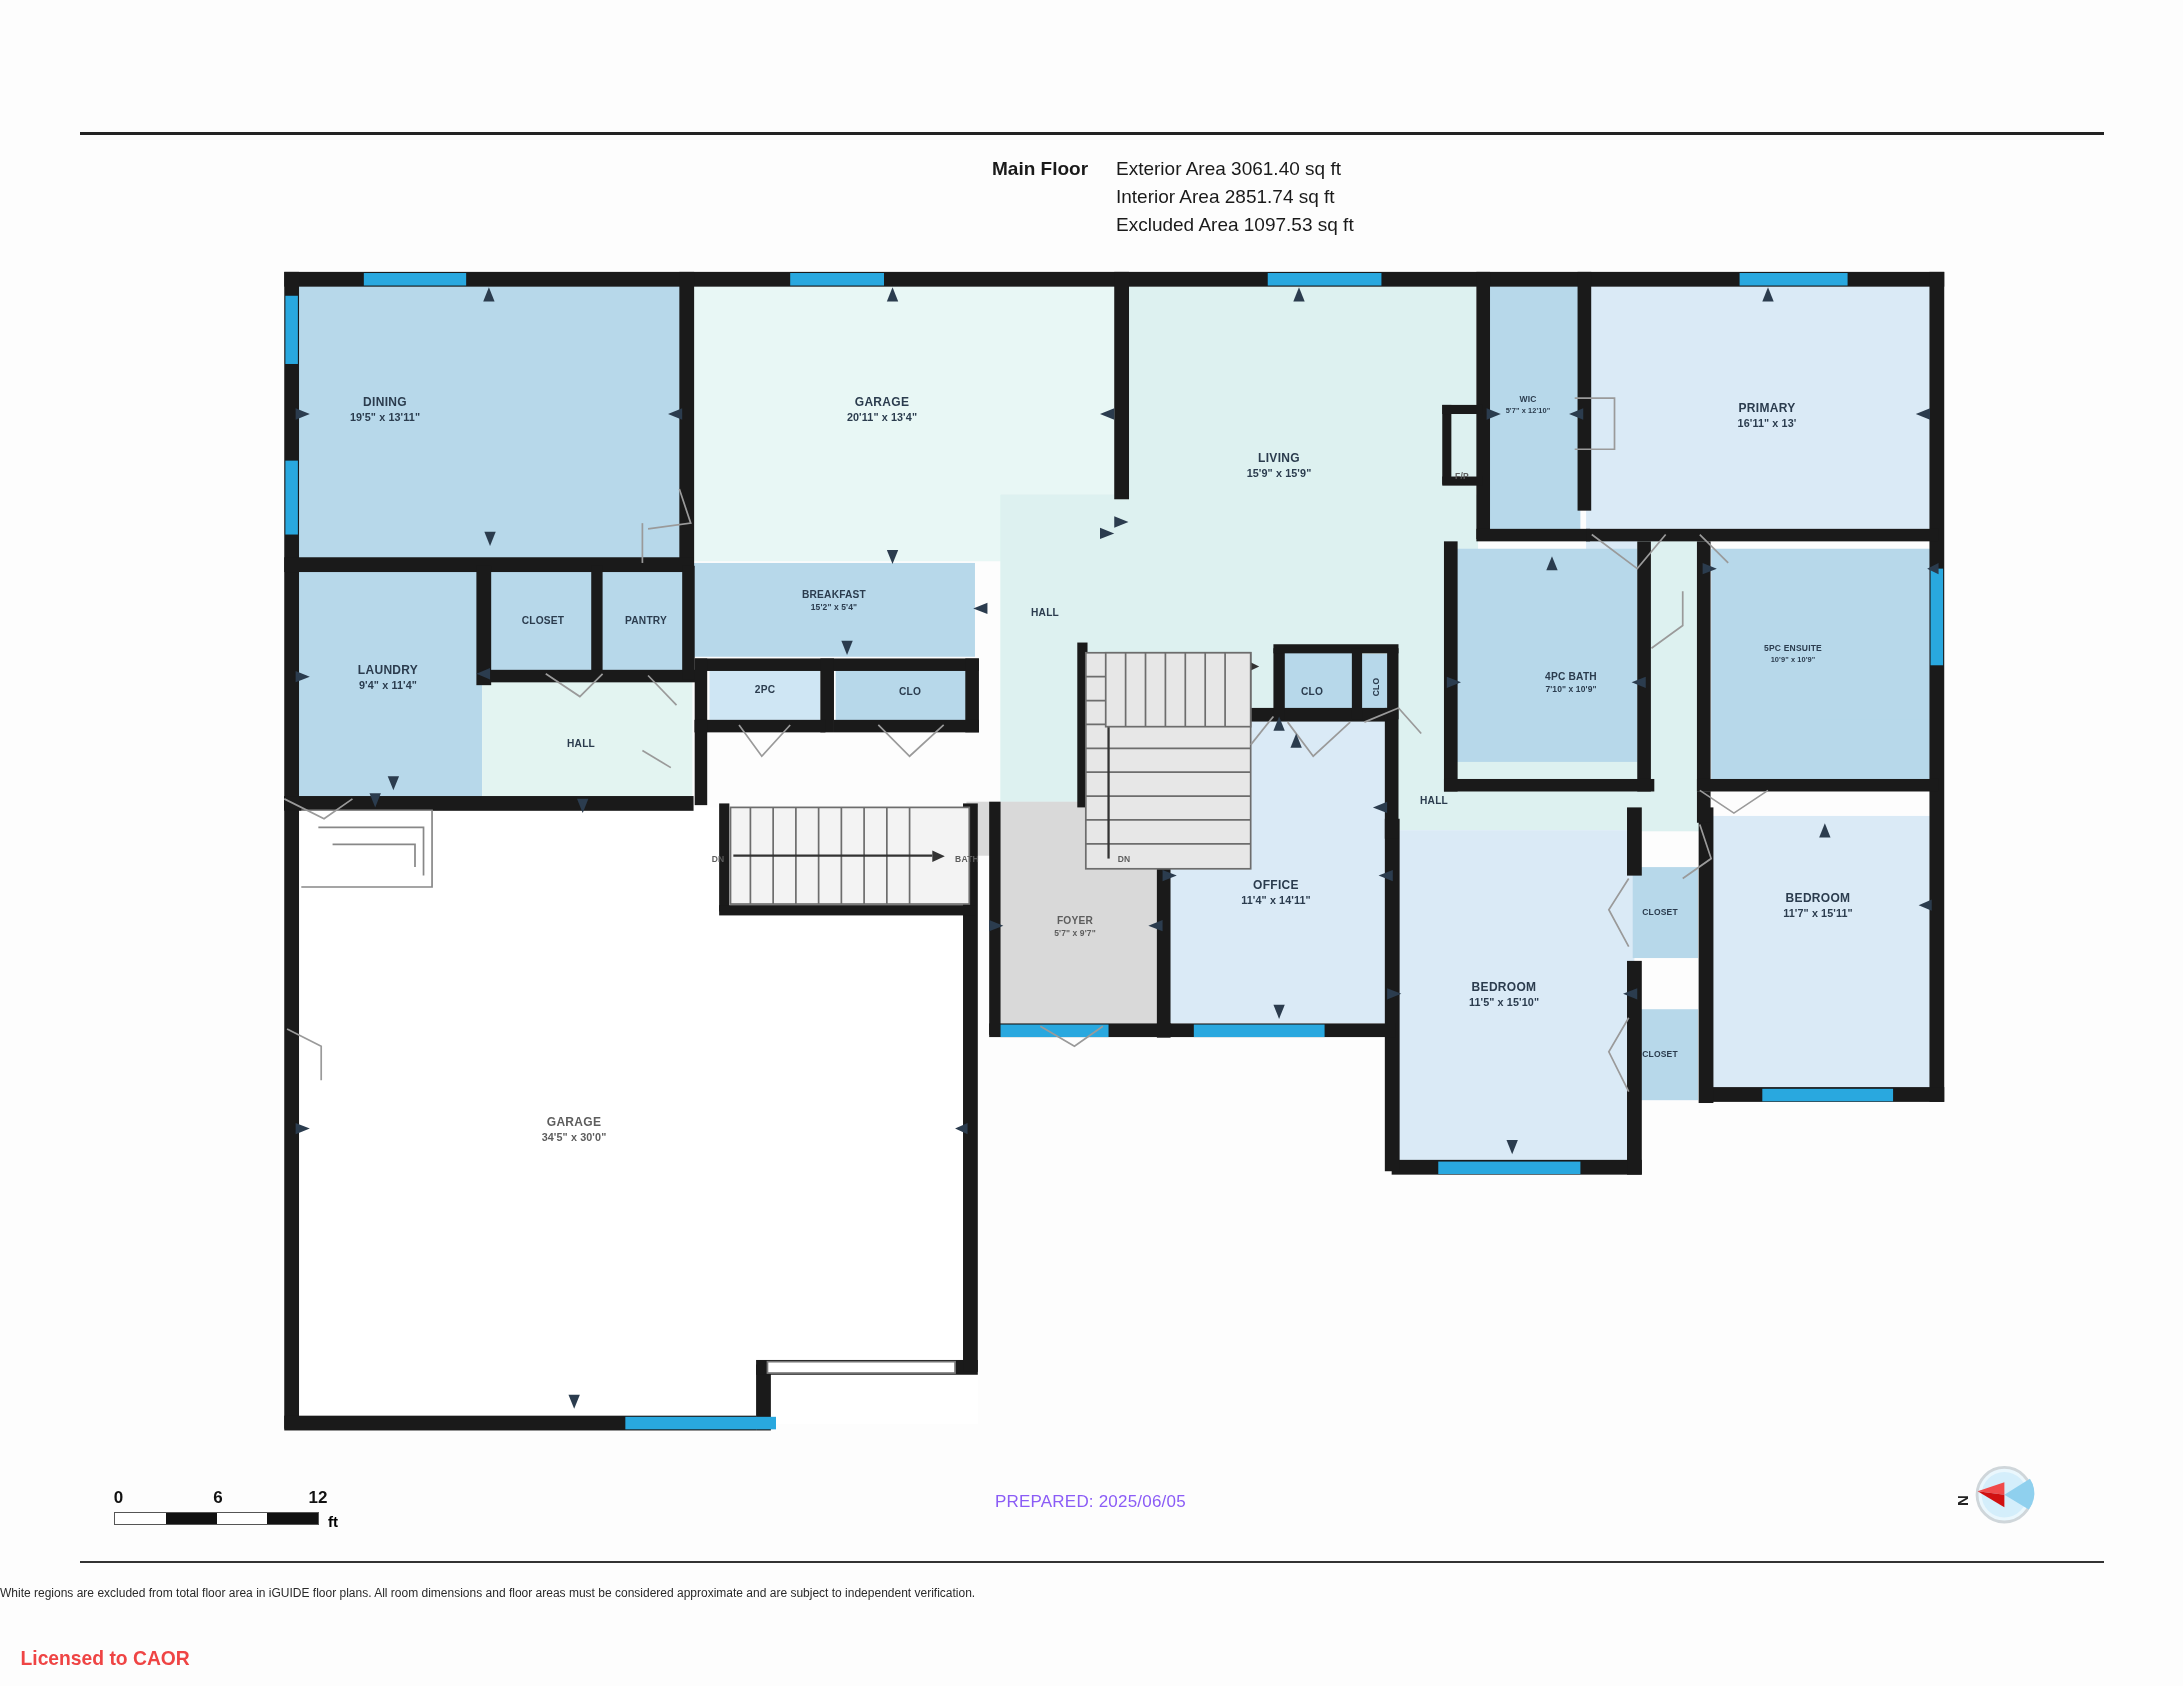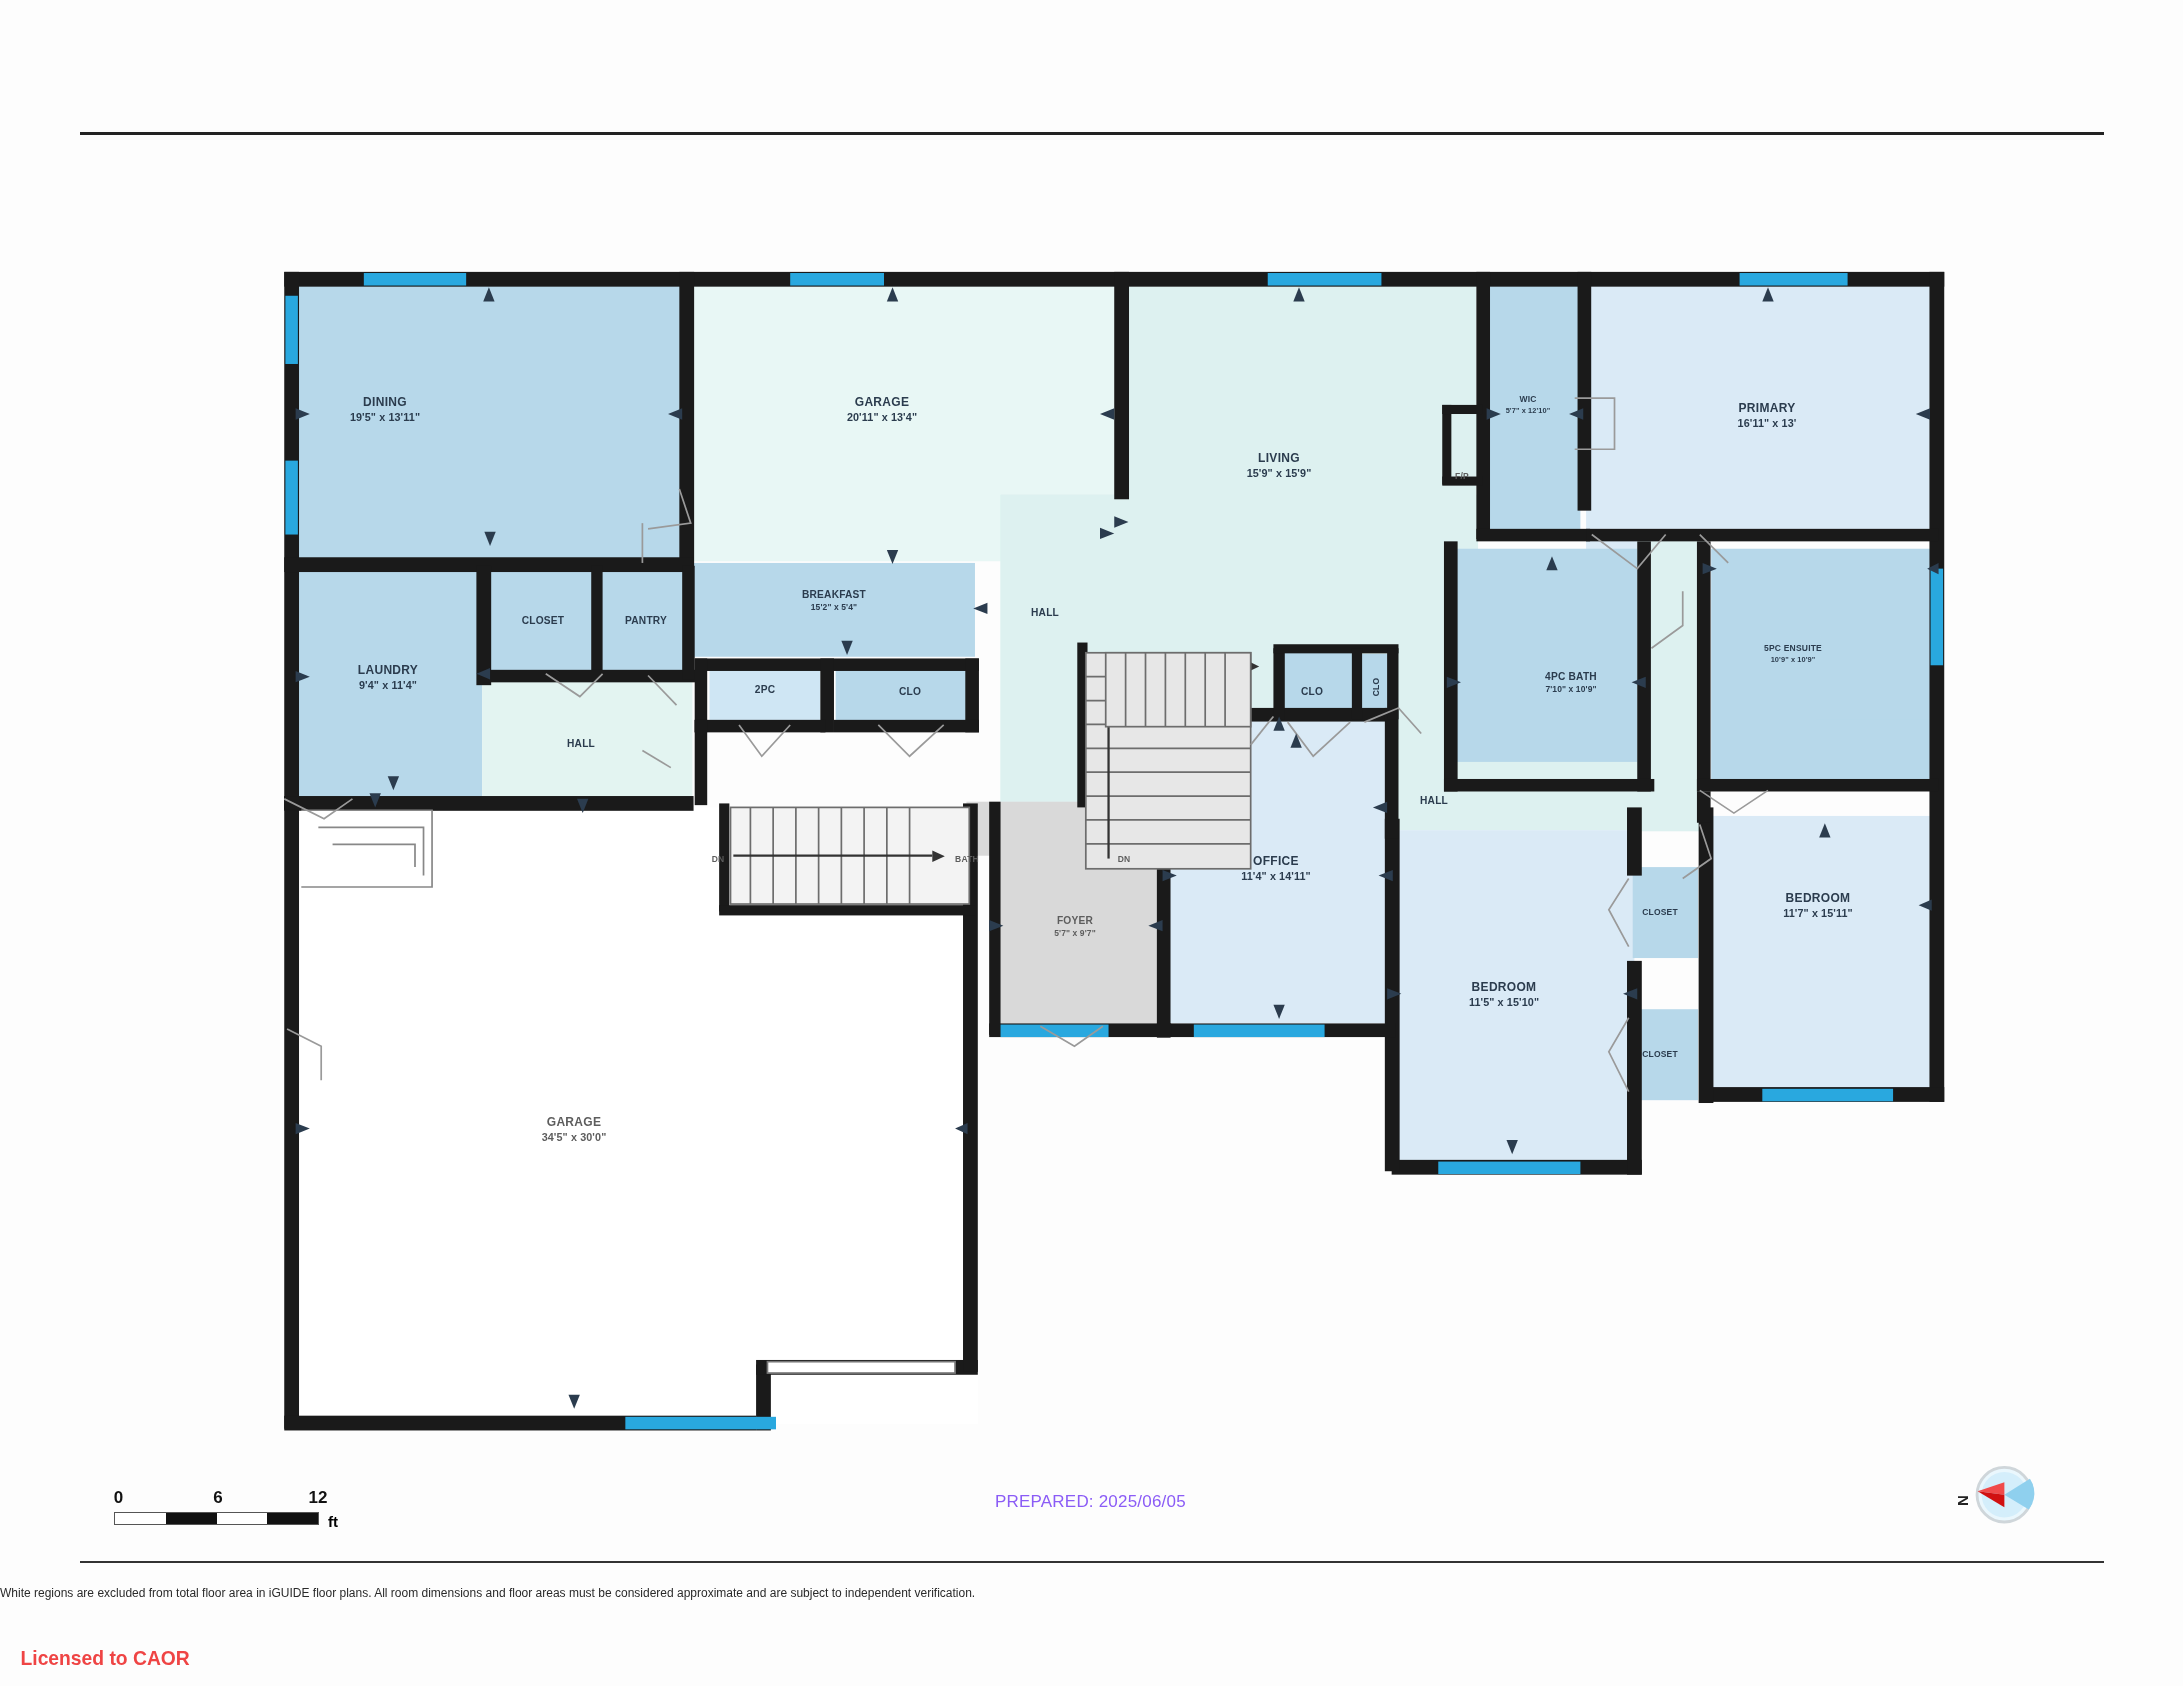--- a/index.html
+++ b/index.html
@@ -118,20 +118,27 @@
     font-size: 19.3px; color: #ef4444; font-weight: bold;
   }
 </style>
 </head>
 <body>
 
 <div id="page">
 
   <div id="title-rule"></div>
 
+  <div id="summary">
+    <div class="row1">
+      <span class="floor-label">Main Floor</span><span>Exterior Area 3061.40 sq ft</span>
+    </div>
+    <div class="row2">Interior Area 2851.74 sq ft</div>
+    <div class="row3">Excluded Area 1097.53 sq ft</div>
+  </div>
 
   <div id="plan">
   <svg width="2183" height="1687" viewBox="0 0 3840 2967" xmlns="http://www.w3.org/2000/svg">
     <defs>
       <g id="door-arc"></g>
     </defs>
 
     <rect x="510" y="487" width="700" height="500" fill="#b7d8ea"></rect>
 
     <rect x="1215" y="487" width="762" height="500" fill="#e8f7f5"></rect>
@@ -485,21 +492,21 @@
     <span class="nm">4PC BATH</span>
     <span class="dm">7'10" x 10'9"</span>
   </div>
   <div class="rlabel xs" style="left:1793px; top:653px;">
     <span class="nm">5PC ENSUITE</span>
     <span class="dm">10'9" x 10'9"</span>
   </div>
   <div class="rlabel sm" style="left:1312px; top:691px;">
     <span class="nm">CLO</span>
   </div>
-  <div class="rlabel" style="left:1276px; top:868px;">
+  <div class="rlabel" style="left:1276px; top:892px;">
     <span class="nm">OFFICE</span>
     <span class="dm">11'4" x 14'11"</span>
   </div>
   <div class="rlabel sm" style="left:1434px; top:800px;">
     <span class="nm">HALL</span>
   </div>
   <div class="rlabel sm gray" style="left:1075px; top:926px;">
     <span class="nm">FOYER</span>
     <span class="dm">5'7" x 9'7"</span>
   </div>

